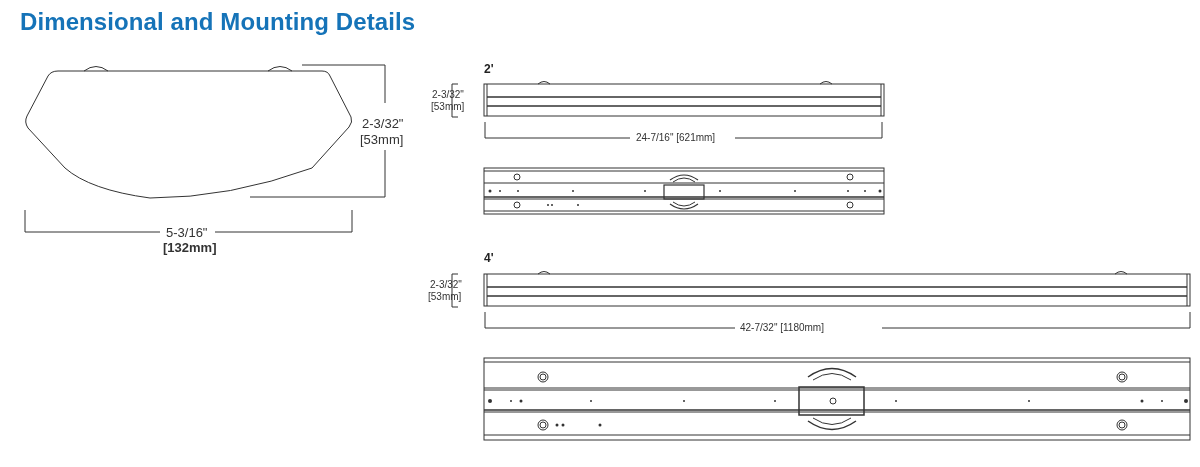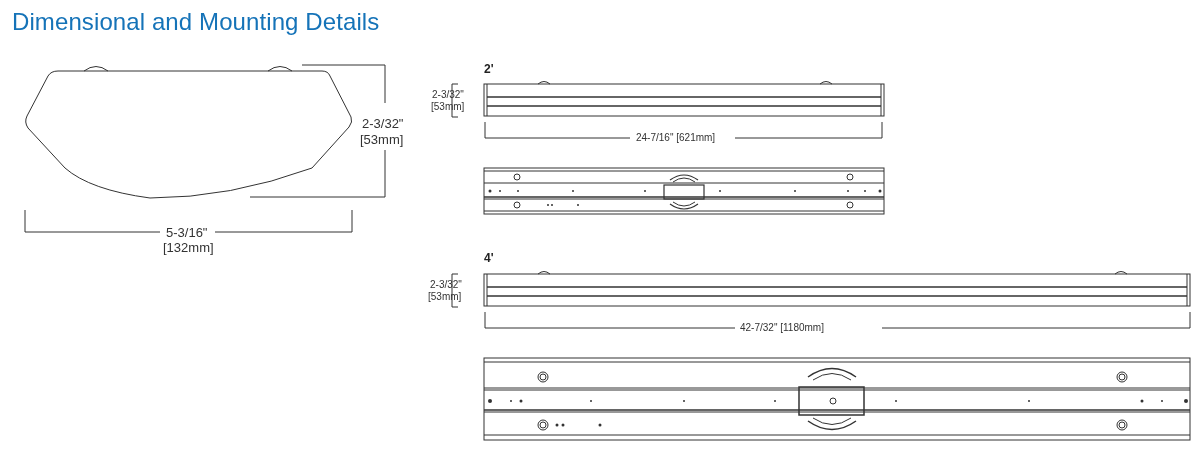--- a/index.html
+++ b/index.html
@@ -1,17 +1,17 @@
 <!DOCTYPE html>
 <html><head>
 <meta charset="utf-8">
 <style>
   html, body { margin: 0; padding: 0; background: #ffffff; }
   body { width: 1200px; height: 467px; position: relative; overflow: hidden; font-family: "Liberation Sans", sans-serif; }
-  .title { position: absolute; left: 12px; top: 8px; font-size: 24px; font-weight: normal; color: #1573b8; letter-spacing: 0.1px; }
+  .title { position: absolute; left: 20px; top: 8px; font-size: 24px; font-weight: bold; color: #1573b8; letter-spacing: 0.1px; }
   .lbl { position: absolute; font-size: 13px; color: #333; white-space: nowrap; line-height: 15px; }
   .lbl.sm { font-size: 10px; line-height: 12px; }
   .hdr { position: absolute; font-size: 12px; font-weight: bold; color: #222; }
   svg.drawing { position: absolute; left: 0; top: 0; }
 </style>
 </head>
 <body>
 
 <div class="title">Dimensional and Mounting Details</div>
 
@@ -125,21 +125,21 @@
       <circle cx="557" cy="425" r="1.5"></circle>
         <circle cx="563" cy="425" r="1.5"></circle>
         <circle cx="600" cy="425" r="1.5"></circle>
     </g>
   </g>
 </svg>
 
 <div class="lbl" style="left:362px; top:116px;">2-3/32"</div>
 <div class="lbl" style="left:360px; top:132px;">[53mm]</div>
 <div class="lbl" style="left:166px; top:225px;">5-3/16"</div>
-<div class="lbl" style="left:163px; top:240px;">[132mm]</div>
+<div class="lbl" style="left:163px; top:240px;font-weight:bold;">[132mm]</div>
 
 <div class="hdr" style="left:484px; top:62px;">2'</div>
 <div class="lbl sm" style="left:432px; top:89px;">2-3/32"</div>
 <div class="lbl sm" style="left:431px; top:101px;">[53mm]</div>
 <div class="lbl sm" style="left:636px; top:132px;">24-7/16" [621mm]</div>
 
 <div class="hdr" style="left:484px; top:251px;">4'</div>
 <div class="lbl sm" style="left:430px; top:279px;">2-3/32"</div>
 <div class="lbl sm" style="left:428px; top:291px;">[53mm]</div>
 <div class="lbl sm" style="left:740px; top:322px;">42-7/32" [1180mm]</div>

